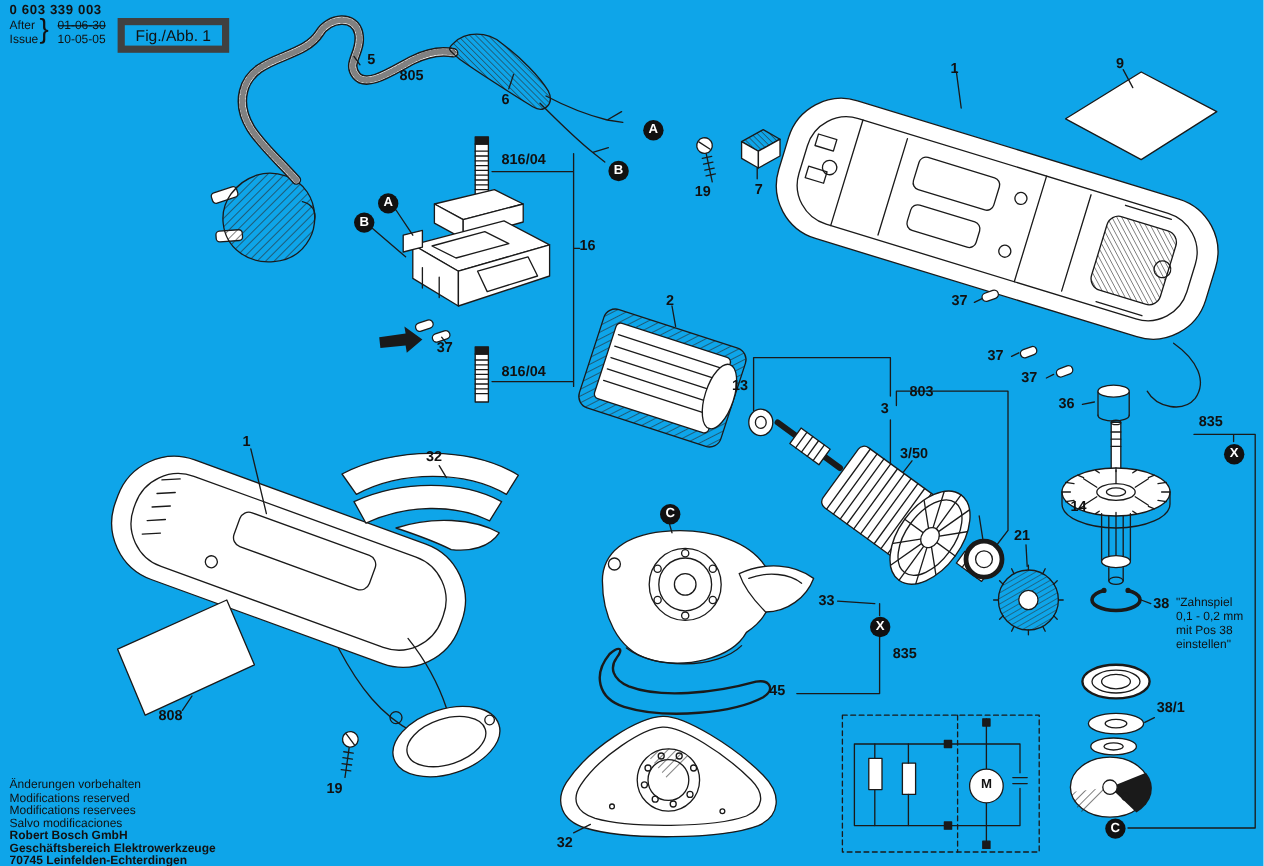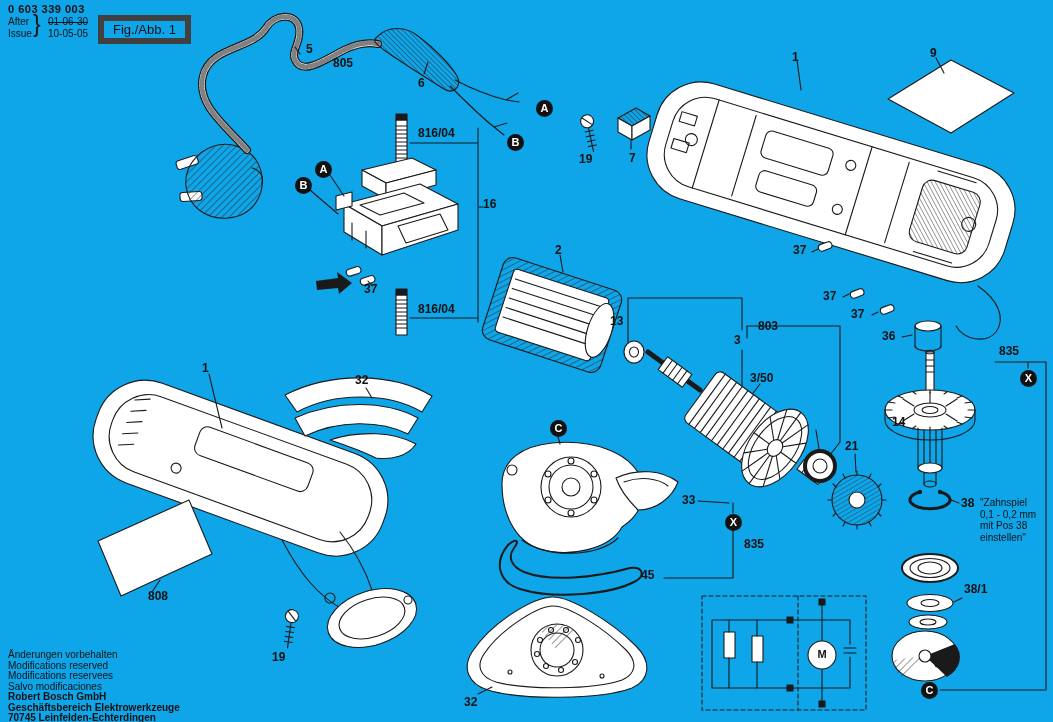--- a/index.html
+++ b/index.html
@@ -369,21 +369,21 @@
 <div class="callout" style="left:579px; top:152px;">19</div>
 <div class="callout" style="left:793px; top:243px;">37</div>
 <div class="callout" style="left:823px; top:289px;">37</div>
 <div class="callout" style="left:851px; top:307px;">37</div>
 <div class="callout" style="left:882px; top:329px;">36</div>
 <div class="callout" style="left:999px; top:344px;">835</div>
 <div class="callout" style="left:961px; top:496px;">38</div>
 <div class="callout" style="left:964px; top:582px;">38/1</div>
 <div class="callout" style="left:202px; top:361px;">1</div>
 <div class="callout" style="left:355px; top:373px;">32</div>
-<div class="callout" style="left:148px; top:589px;">808</div>
+<div class="callout" style="left:132px; top:589px;">808</div>
 <div class="callout" style="left:272px; top:650px;">19</div>
 <div class="callout" style="left:682px; top:493px;">33</div>
 <div class="callout" style="left:744px; top:537px;">835</div>
 <div class="callout" style="left:641px; top:568px;">45</div>
 <div class="callout" style="left:464px; top:695px;">32</div>
 
 <div class="marker" style="left:536px; top:100px;">A</div>
 <div class="marker" style="left:507px; top:134px;">B</div>
 <div class="marker" style="left:315px; top:161px;">A</div>
 <div class="marker" style="left:295px; top:177px;">B</div>

